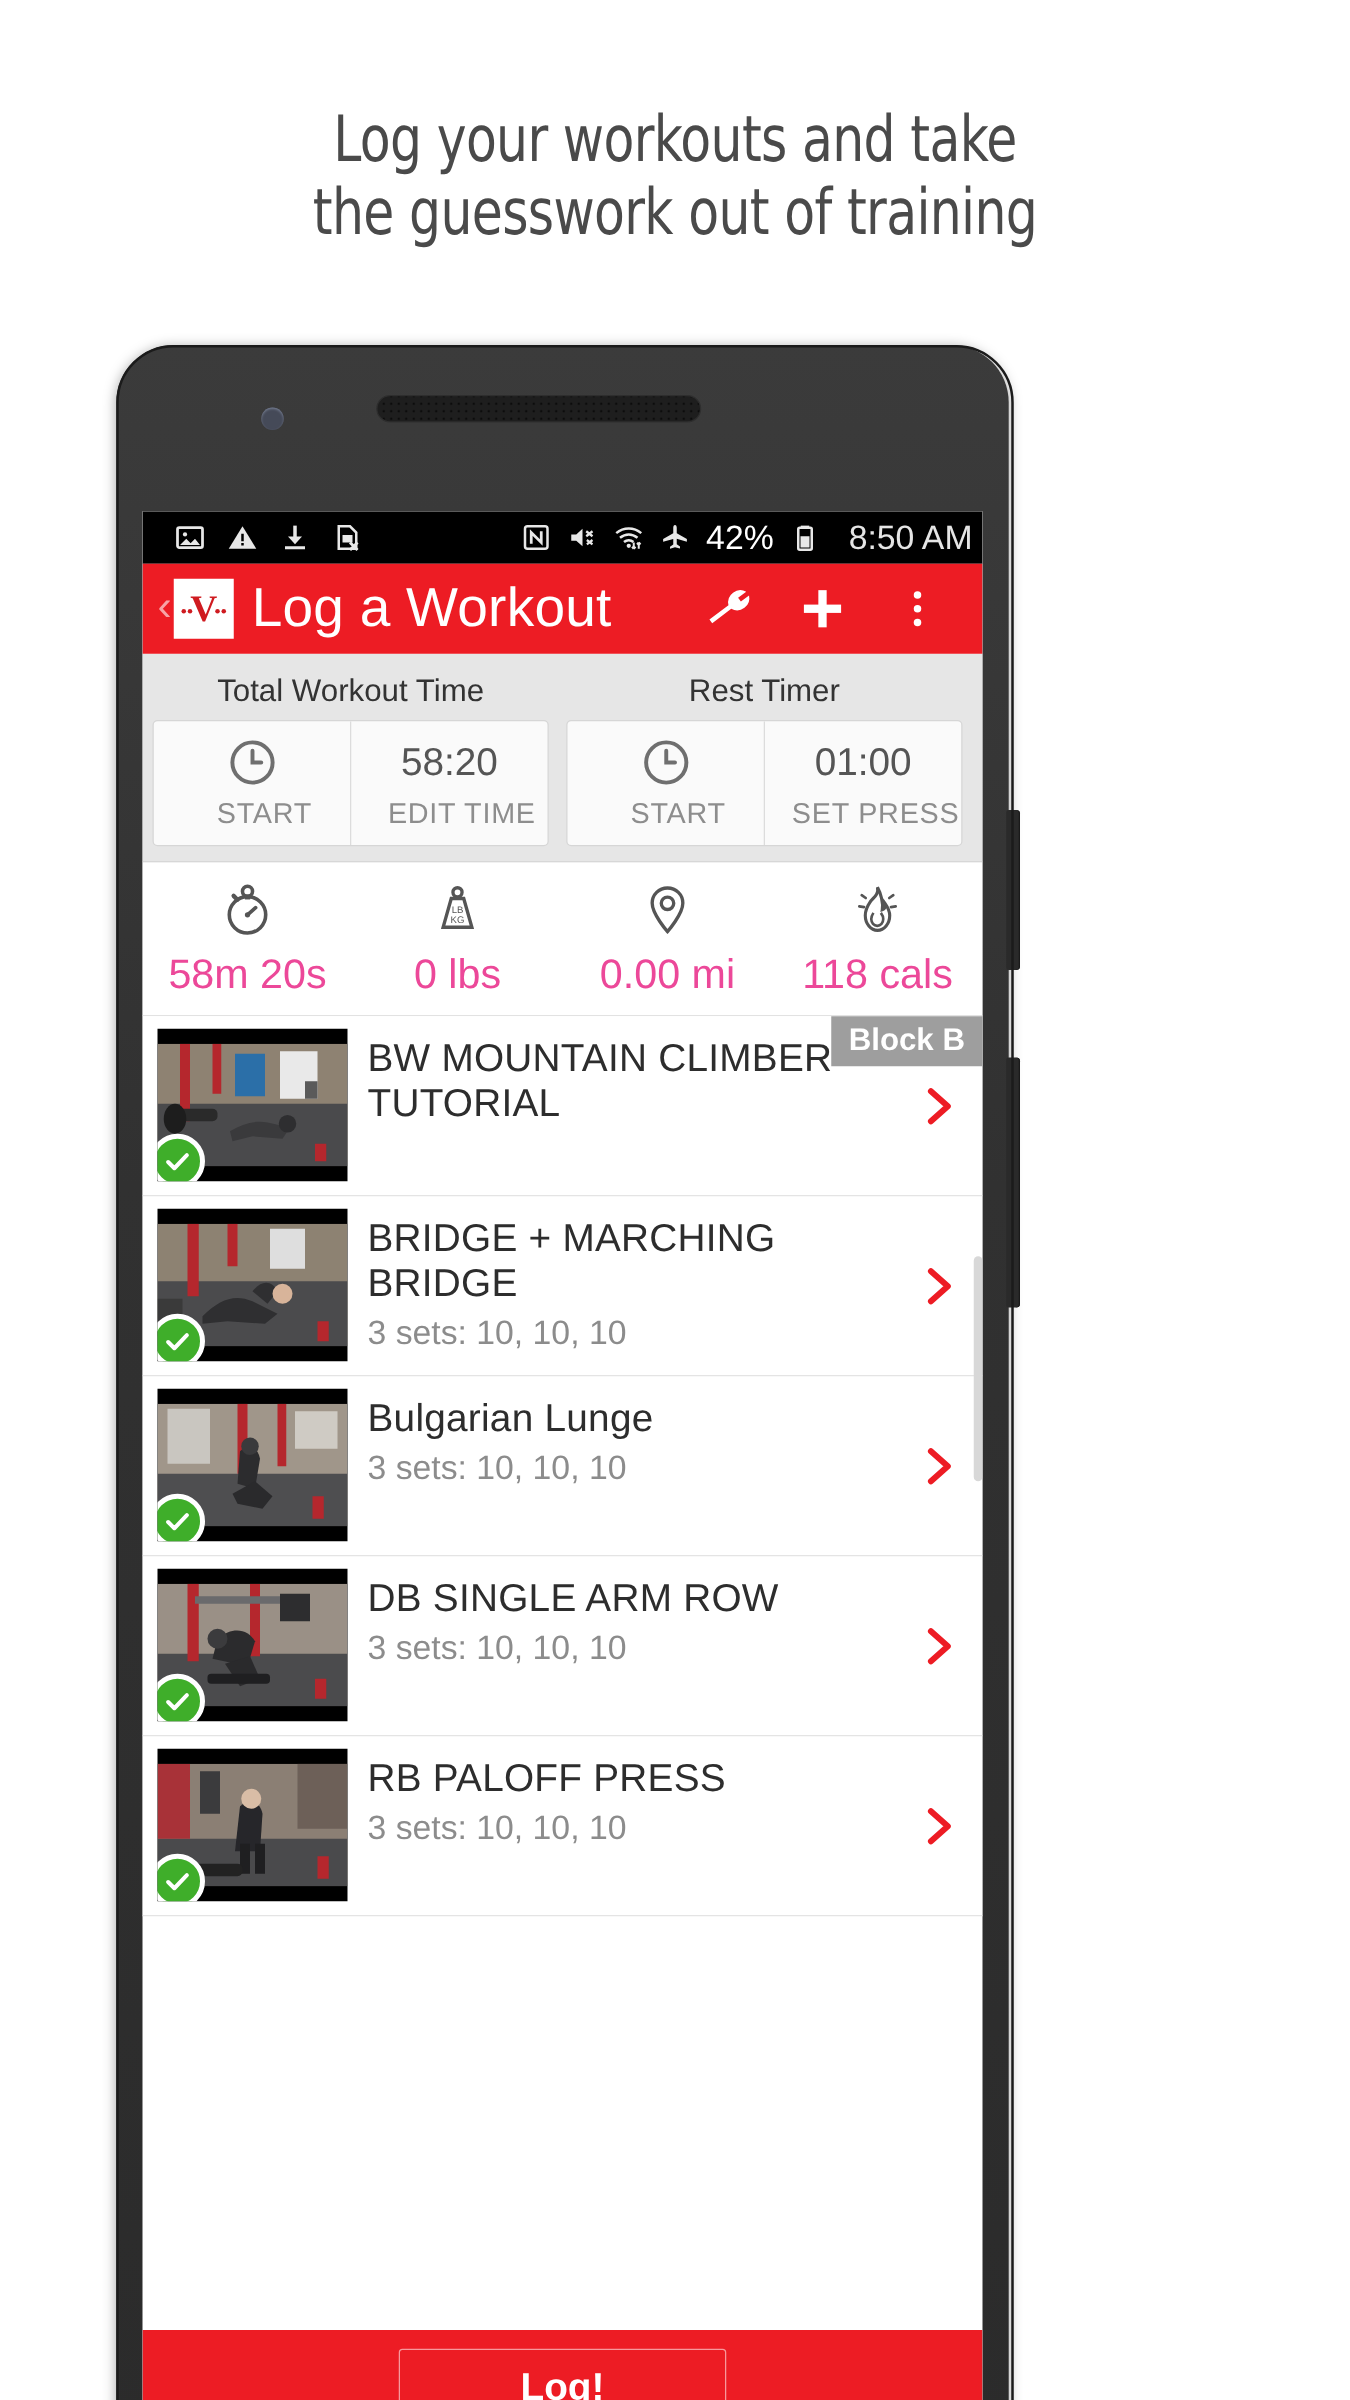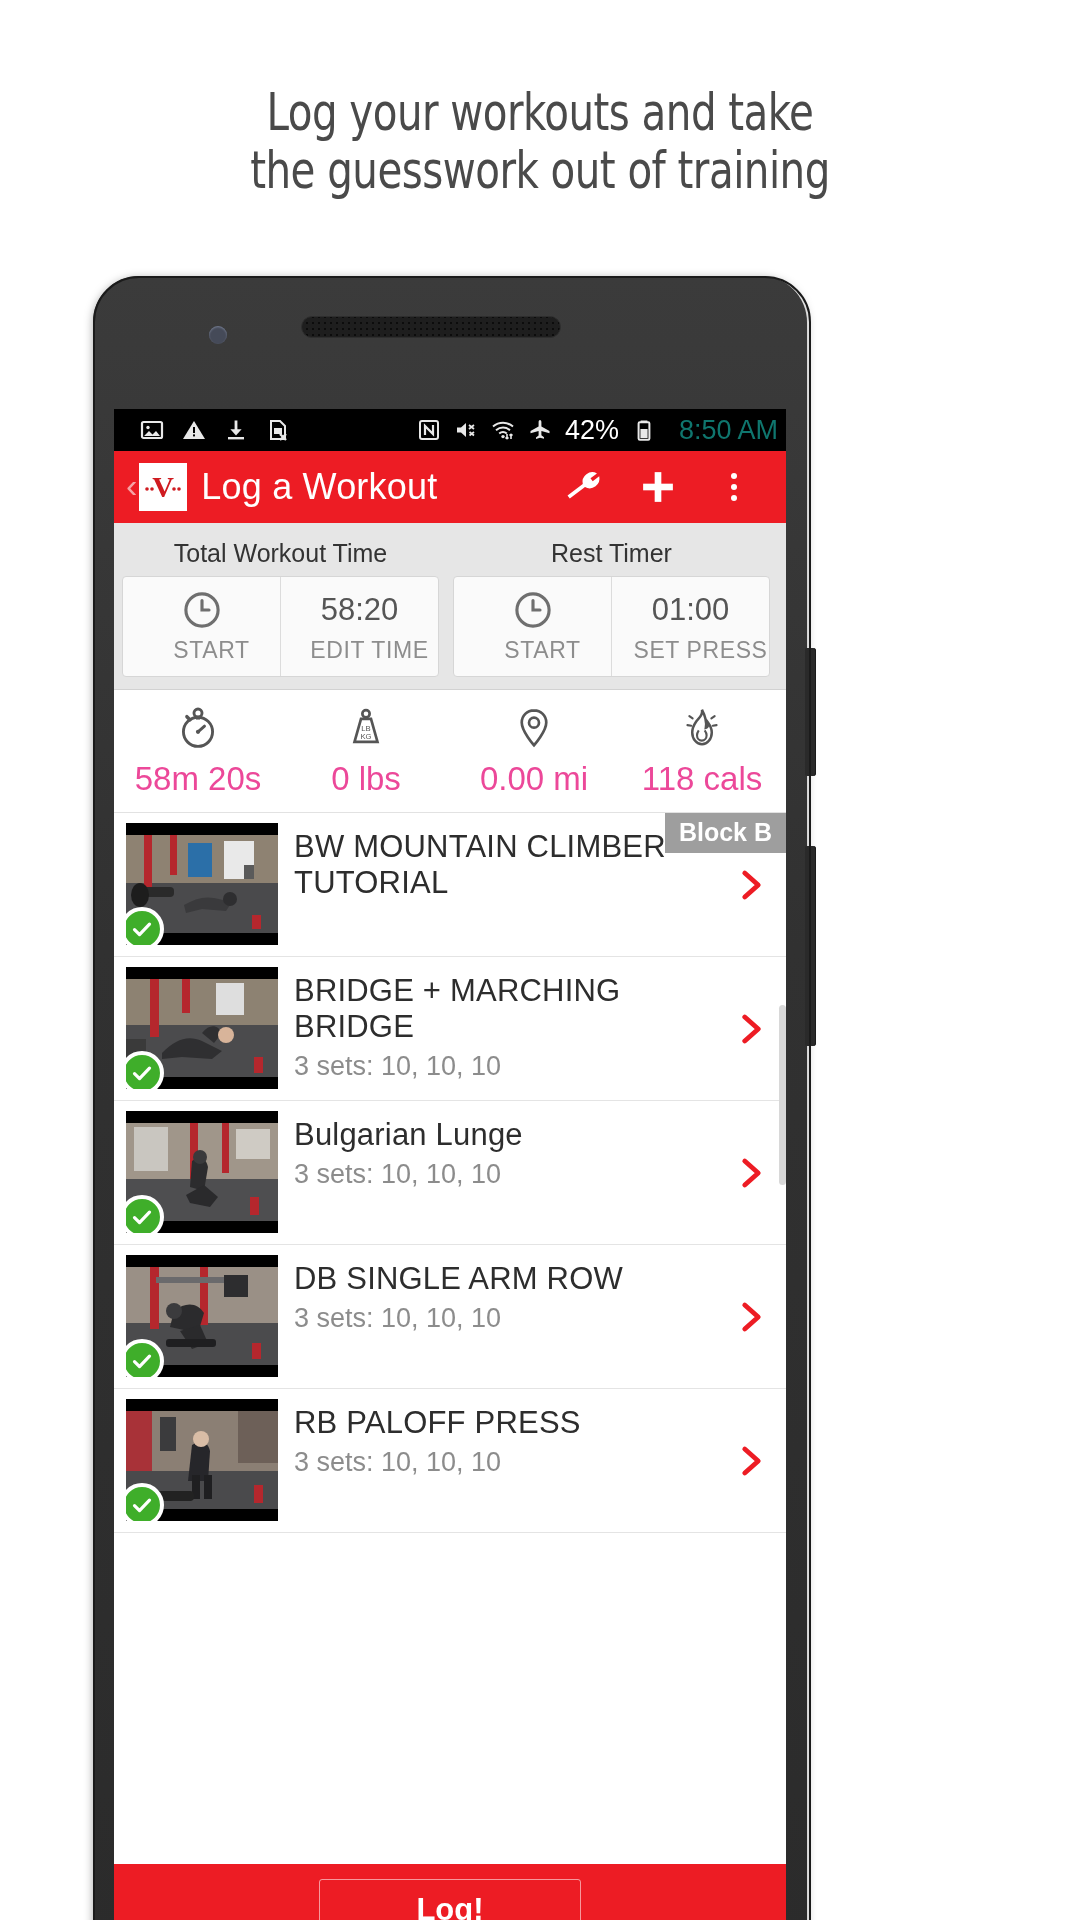--- a/index.html
+++ b/index.html
@@ -61,34 +61,34 @@
 
   
   .statusbar {
     height:42px; background:#000; display:flex; align-items:center;
     padding:0 8px 0 26px; color:#e8e8e8;
   }
   .sb-left { display:flex; align-items:center; gap:18px; }
   .sb-right { margin-left:auto; display:flex; align-items:center; gap:13px; }
   .sb-icon { width:24px; height:24px; display:block; }
   .sb-pct { font-size:27px; letter-spacing:0px; color:#fff; font-weight:400; }
-  .sb-time { font-size:27px; color:#0f766e; margin-left:10px; white-space:nowrap; }
+  .sb-time { font-size:27px; color:#e5e5e5; margin-left:10px; white-space:nowrap; }
 
   
   .appbar {
     height:72px; background:#ed1c24; display:flex; align-items:center;
     padding:0 14px 0 8px; position:relative;
   }
   .ab-back { color:#f7a3a6; font-size:34px; line-height:1; margin:0 2px 4px 4px; }
   .ab-logo {
     width:48px; height:48px; background:#fff; display:flex; align-items:center;
     justify-content:center; flex:none;
   }
   .ab-logo svg { display:block; }
-  .ab-title { color:#fff; font-size:36px; font-weight:400; margin-left:14px; letter-spacing:.2px;text-align:center; }
+  .ab-title { color:#fff; font-size:44px; font-weight:400; margin-left:14px; letter-spacing:.2px;text-align:center; }
   .ab-actions { margin-left:auto; display:flex; align-items:center; gap:0; }
   .ab-act { width:76px; display:flex; align-items:center; justify-content:center; }
   .ab-act svg { display:block; }
   .dots { display:flex; flex-direction:column; gap:5px; align-items:center; }
   .dots i { width:6px; height:6px; background:#fff; border-radius:50%; display:block; }
 
   
   .timers {
     background:#e6e6e6; padding:10px 16px 12px 8px; display:flex; gap:14px;
     border-bottom:1px solid #d2d2d2;

